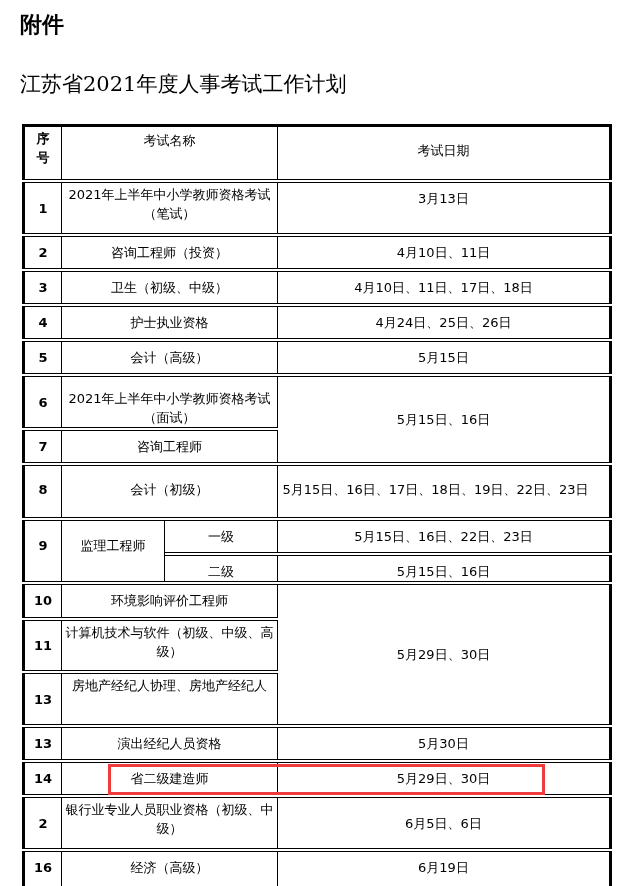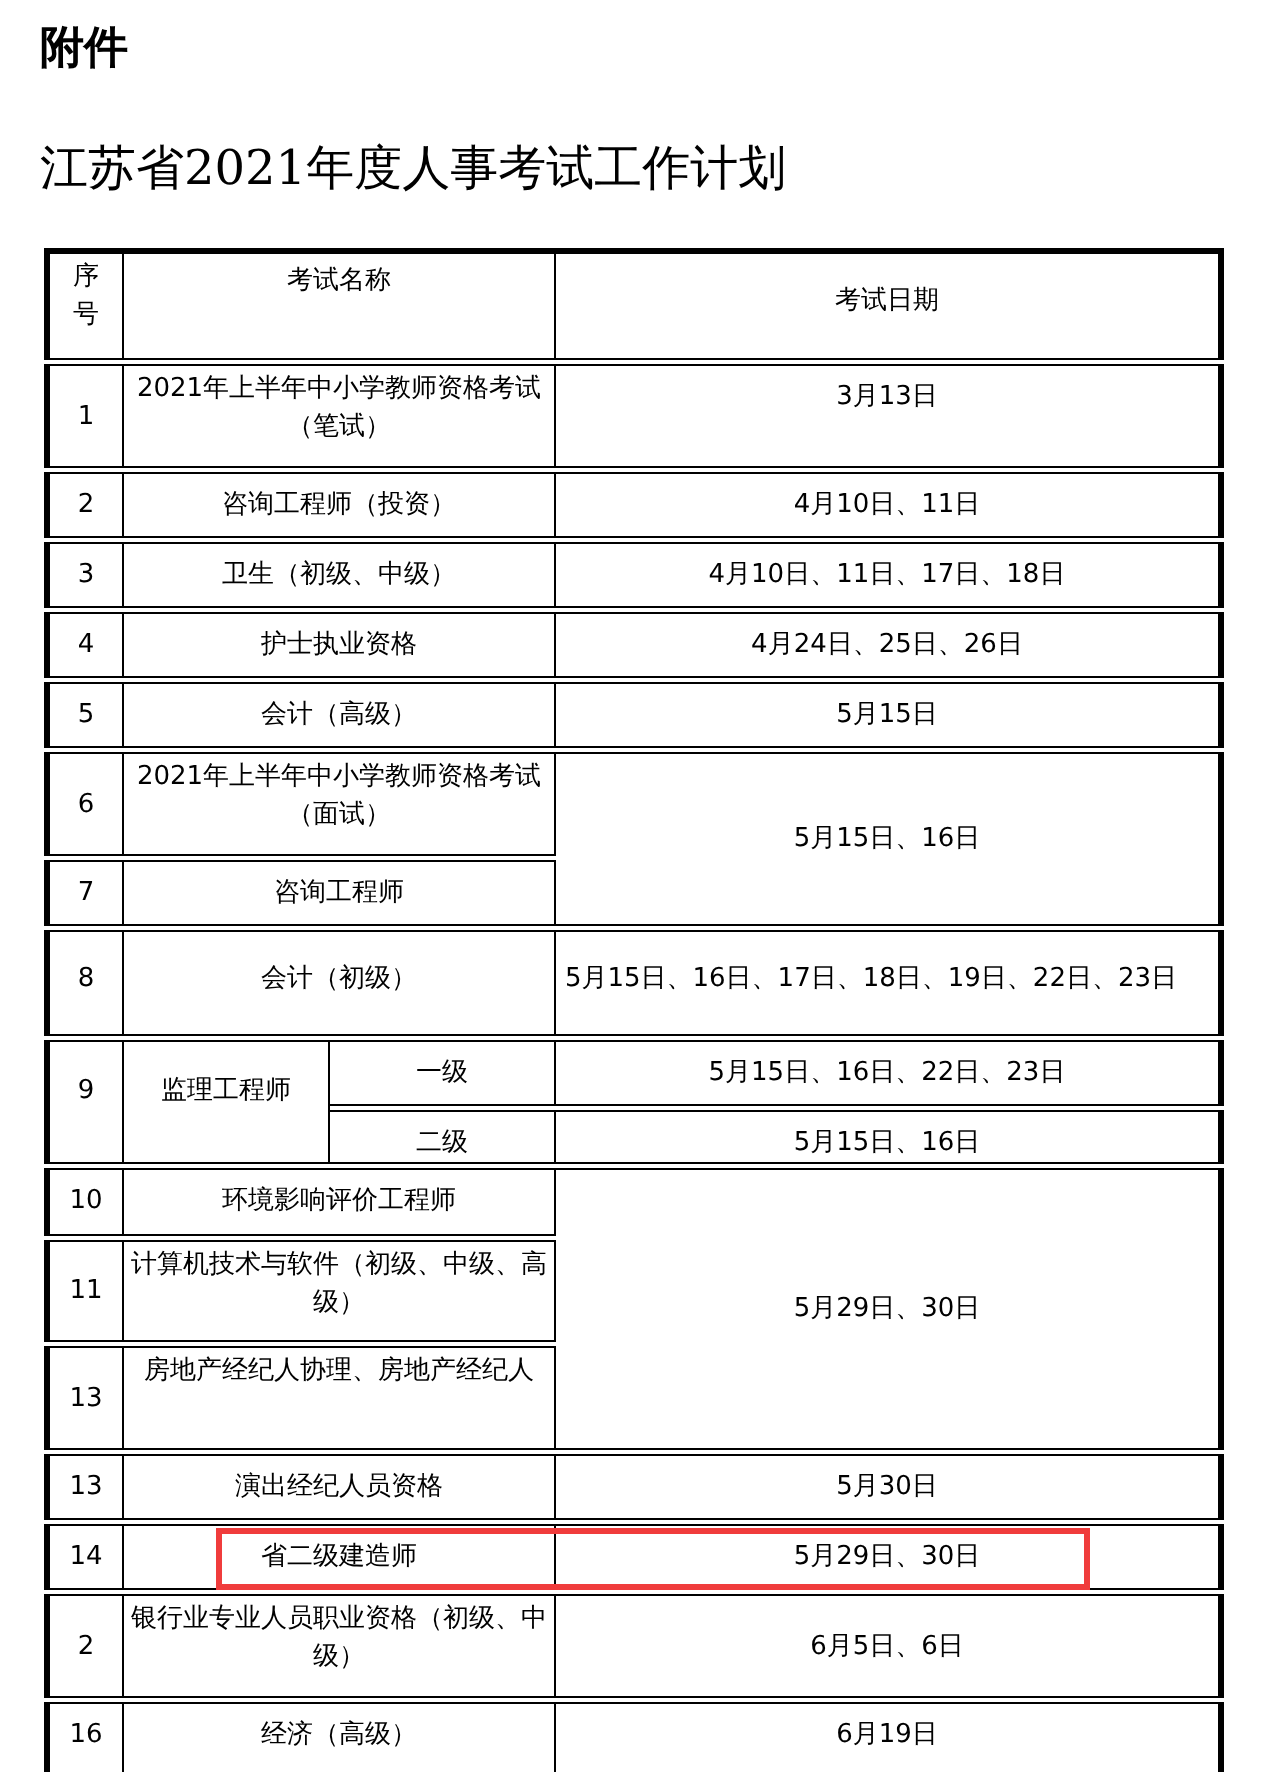--- a/index.html
+++ b/index.html
@@ -4,35 +4,35 @@
 <style>
   html, body { margin: 0; padding: 0; background: #ffffff; }
   body {
     width: 632px; height: 886px; overflow: hidden; position: relative;
     font-family: "DejaVu Sans", "Liberation Sans", sans-serif; color: #000;
   }
   .attach {
     position: absolute; left: 20px; top: 10px; font-size: 22px; line-height: 30px; font-weight: bold;
   }
   .title {
-    position: absolute; left: 20px; top: 68px; font-size: 24px; line-height: 32px;
+    position: absolute; left: 20px; top: 68px; font-size: 21px; line-height: 32px;
     font-family: "DejaVu Serif", "Liberation Serif", serif;
   }
   .tbl {
     position: absolute; left: 22px; top: 122px; width: 590px;
     border-collapse: separate; border-spacing: 0 2px;
     table-layout: fixed; font-size: 13px;
   }
   .tbl td {
     border-top: 1px solid #000; border-bottom: 1px solid #000;
     border-right: 1px solid #000;
     text-align: center; vertical-align: top; padding: 6px 3px 0 3px;
     line-height: 19px; box-sizing: border-box;
   }
-  .tbl td.num { border-left: 3px solid #000; }
+  .tbl td.num { border-left: 3px solid #000; font-weight: bold; }
   .tbl td.last { border-right: 3px solid #000; }
   .tbl td.mid { vertical-align: middle; padding-top: 0; }
   .tbl tr.hdr td { border-top: 3px solid #000; }
   .hl {
     position: absolute; left: 108px; top: 764px; width: 437px; height: 31px;
     border: 3px solid #f03c3c; box-sizing: border-box; pointer-events: none;
   }
 </style>
 </head>
 <body>
@@ -73,21 +73,21 @@
     <td colspan="2">护士执业资格</td>
     <td class="last">4月24日、25日、26日</td>
   </tr>
   <tr style="height:33px">
     <td class="num">5</td>
     <td colspan="2">会计（高级）</td>
     <td class="last">5月15日</td>
   </tr>
   <tr style="height:52px">
     <td class="num mid">6</td>
-    <td colspan="2" style="padding-top:2px">2021年上半年中小学教师资格考试（面试）</td>
+    <td colspan="2" style="padding-top:12px">2021年上半年中小学教师资格考试（面试）</td>
     <td class="last mid" rowspan="2">5月15日、16日</td>
   </tr>
   <tr style="height:33px">
     <td class="num">7</td>
     <td colspan="2">咨询工程师</td>
   </tr>
   <tr style="height:53px">
     <td class="num" style="padding-top:14px">8</td>
     <td colspan="2" style="padding-top:14px">会计（初级）</td>
     <td class="last" style="padding-top:14px; padding-left:0; padding-right:16px; white-space:nowrap">5月15日、16日、17日、18日、19日、22日、23日</td>

